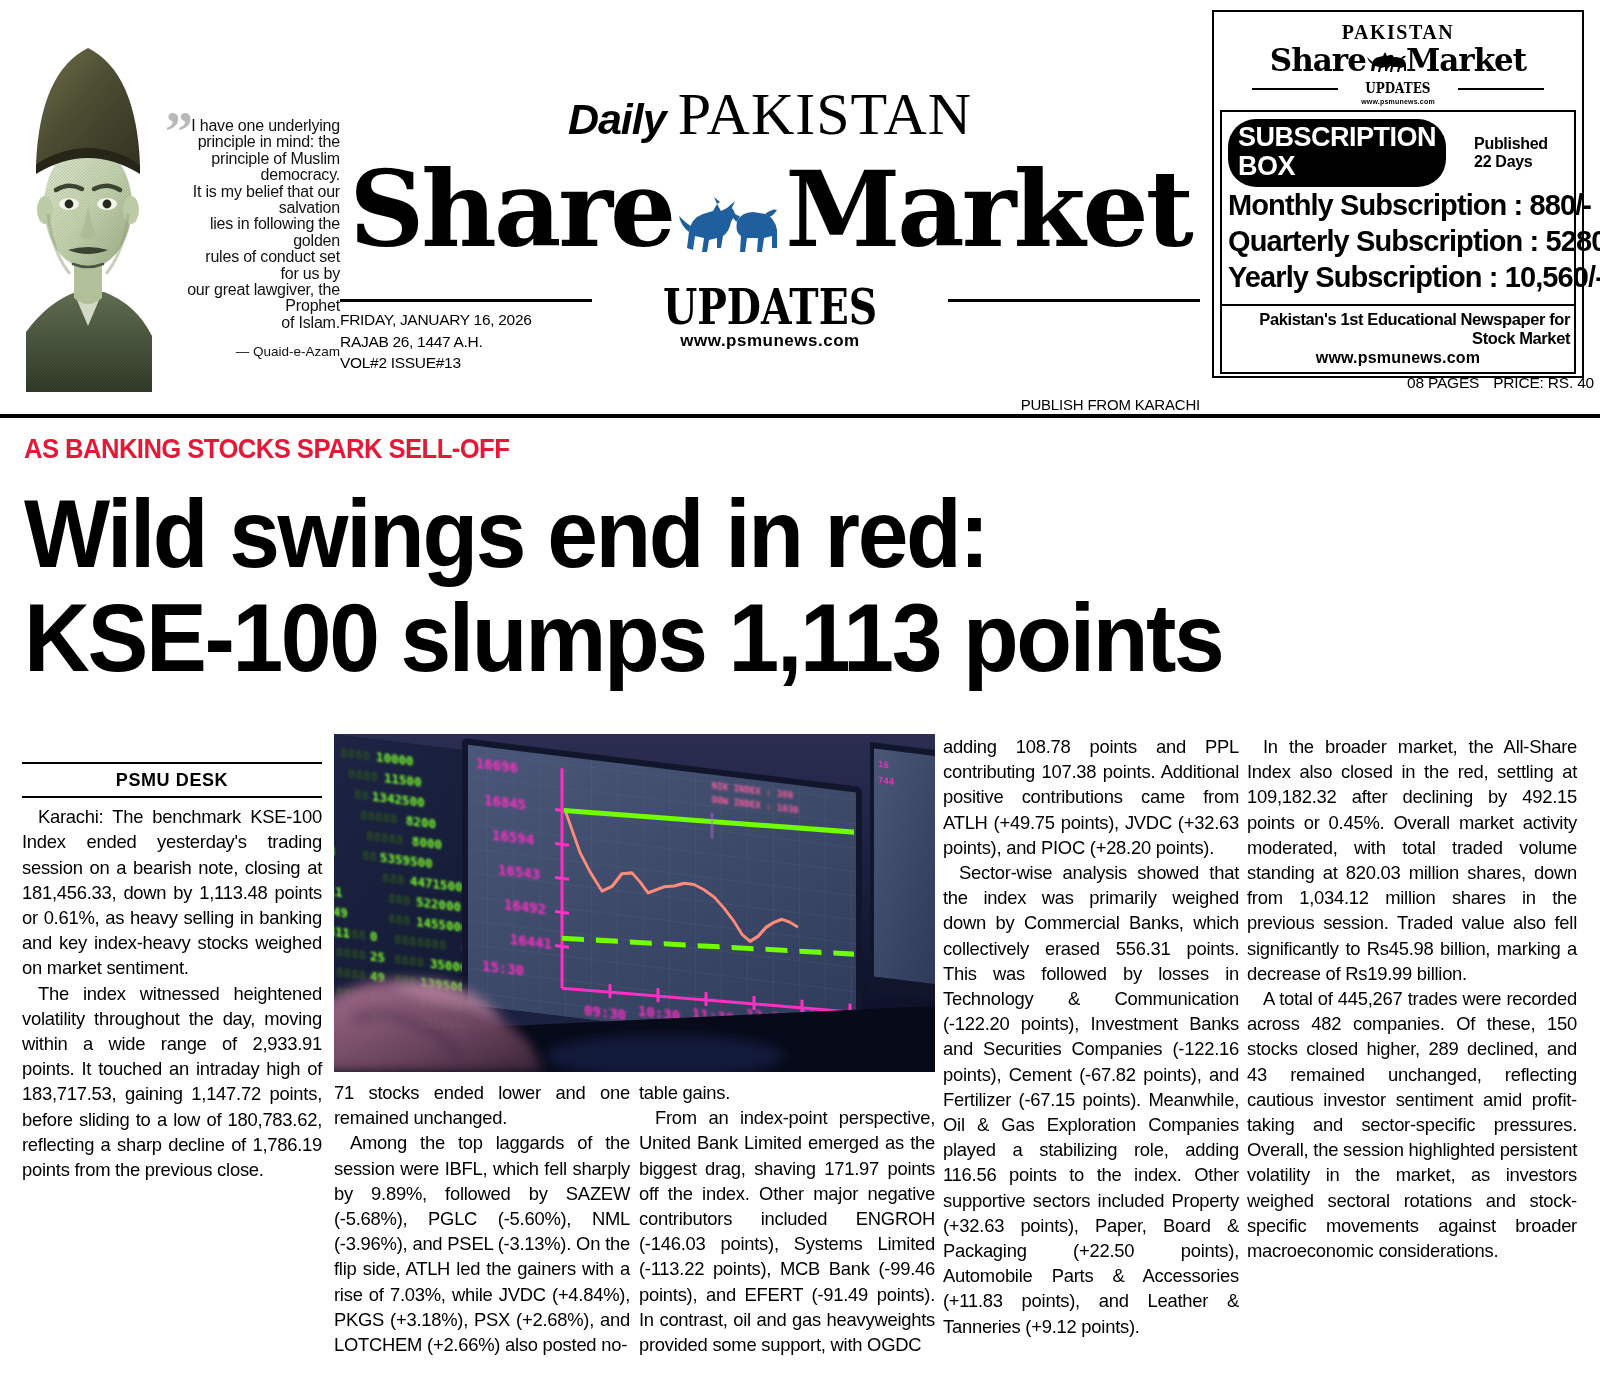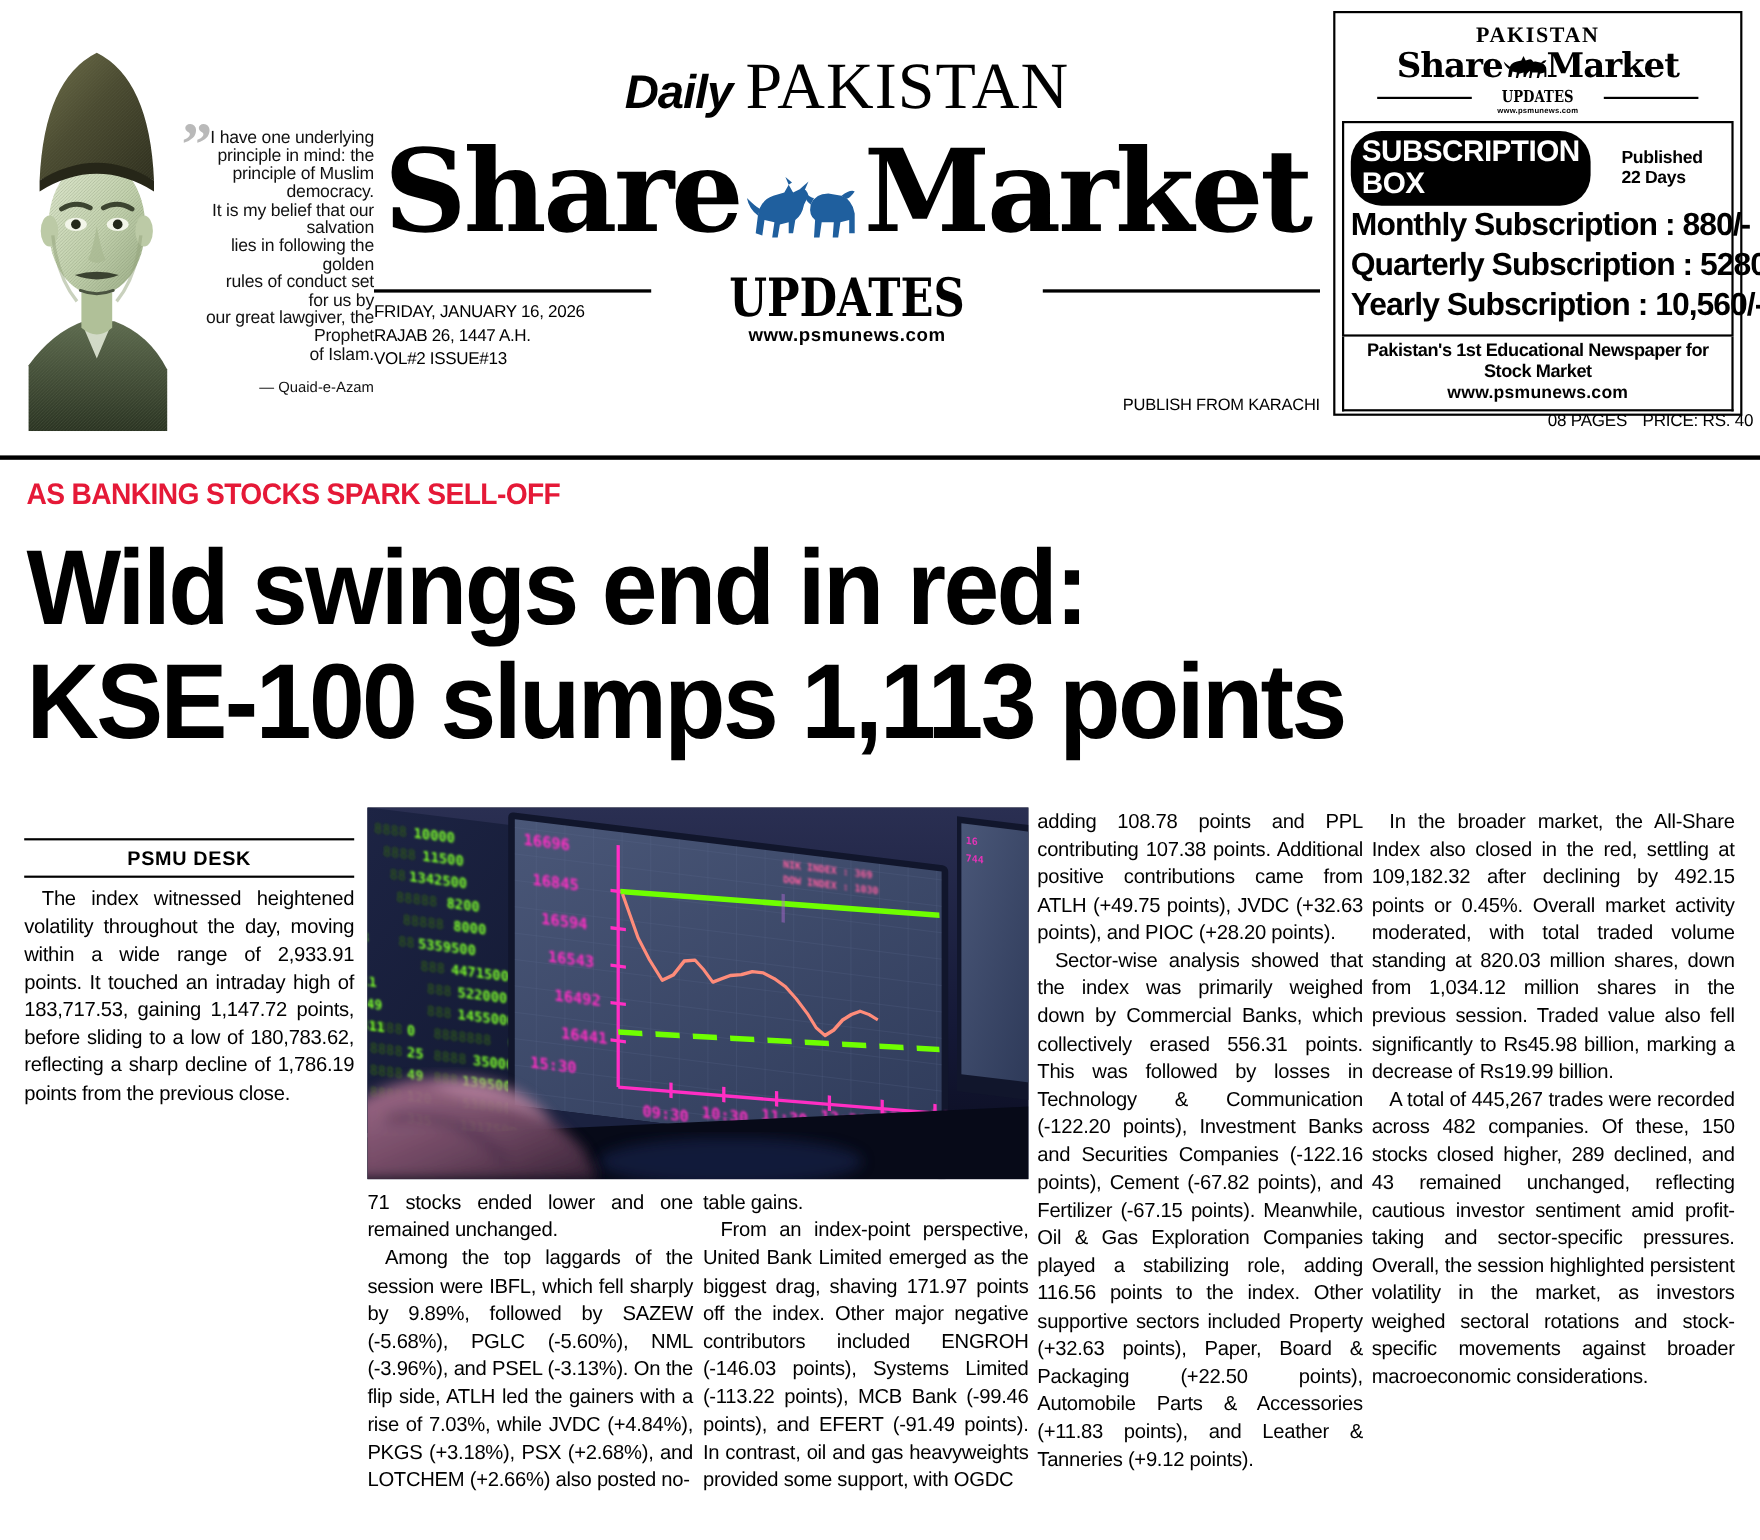--- a/index.html
+++ b/index.html
@@ -41,21 +41,21 @@
   .quote-attr{
     margin-top:13px;text-align:right;font-size:13.5px;color:#111;
   }
 
   
   .mh-center{position:absolute;left:340px;top:8px;width:860px;height:384px;}
   .mh-daily{
     text-align:center;
     font-family:"Liberation Serif", serif;
     white-space:nowrap;
-    margin-top:36px;
+    margin-top:72px;
   }
   .mh-daily .sm{
     font-family:"Liberation Sans", sans-serif;
     font-weight:bold;font-size:43px;font-style:italic;
     letter-spacing:-1px;vertical-align:baseline;
   }
   .mh-daily .bg{
     font-family:"Liberation Serif", serif;
     font-size:60px;font-weight:normal;letter-spacing:1px;
   }
@@ -137,21 +137,21 @@
   }
   .sb-pub{font-weight:bold;font-size:16px;letter-spacing:-0.3px;margin-left:18px;}
   .sb-line{
     text-align:center;font-weight:bold;font-size:29px;line-height:36px;
     letter-spacing:-0.9px;white-space:nowrap;
     font-family:Liberation Sans, sans-serif;
   }
   .sb-foot{
     border:2px solid #000;border-top:none;margin:0 2px 0 2px;padding:4px 4px 5px 4px;text-align:center;
   }
-  .sb-foot-1{font-weight:bold;font-size:16.5px;letter-spacing:-0.4px;}
+  .sb-foot-1{font-weight:bold;font-size:16.5px;letter-spacing:-0.4px;text-align:right;}
   .sb-foot-2{font-weight:bold;font-size:16px;letter-spacing:0.2px;margin-top:1px;}
   .pages-price{
     position:absolute;right:6px;top:374px;font-size:15.5px;letter-spacing:-0.2px;
     white-space:nowrap;
   }
   .pages-price .gap{display:inline-block;width:14px;}
 
   .top-rule{position:absolute;left:0;top:414px;width:1600px;height:4px;background:#000;}
 
   
@@ -373,20 +373,21 @@
   <div class="headline">
     <span class="l2">Wild swings end in red:</span>
     <span class="l2">KSE-100 slumps 1,113 points</span>
   </div>
 
   <div class="article">
 
     <div class="col c1">
       <div class="byline-rule-top"></div>
       <div class="byline">PSMU DESK</div>
+      <p>Karachi: The benchmark KSE-100 Index ended yesterday's trading session on a bearish note, closing at 181,456.33, down by 1,113.48 points or 0.61%, as heavy selling in banking and key index-heavy stocks weighed on market sentiment.</p>
       <p>The index witnessed heightened volatility throughout the day, moving within a wide range of 2,933.91 points. It touched an intraday high of 183,717.53, gaining 1,147.72 points, before sliding to a low of 180,783.62, reflecting a sharp decline of 1,786.19 points from the previous close.</p>
     </div>
 
     <div class="photo">
       <svg width="601" height="338" viewBox="0 0 601 338">
         <defs>
           <linearGradient id="roomg" x1="0" y1="0" x2="0" y2="1">
             <stop offset="0%" stop-color="#2a2f52"></stop>
             <stop offset="60%" stop-color="#141836"></stop>
             <stop offset="100%" stop-color="#0a0c1e"></stop>

